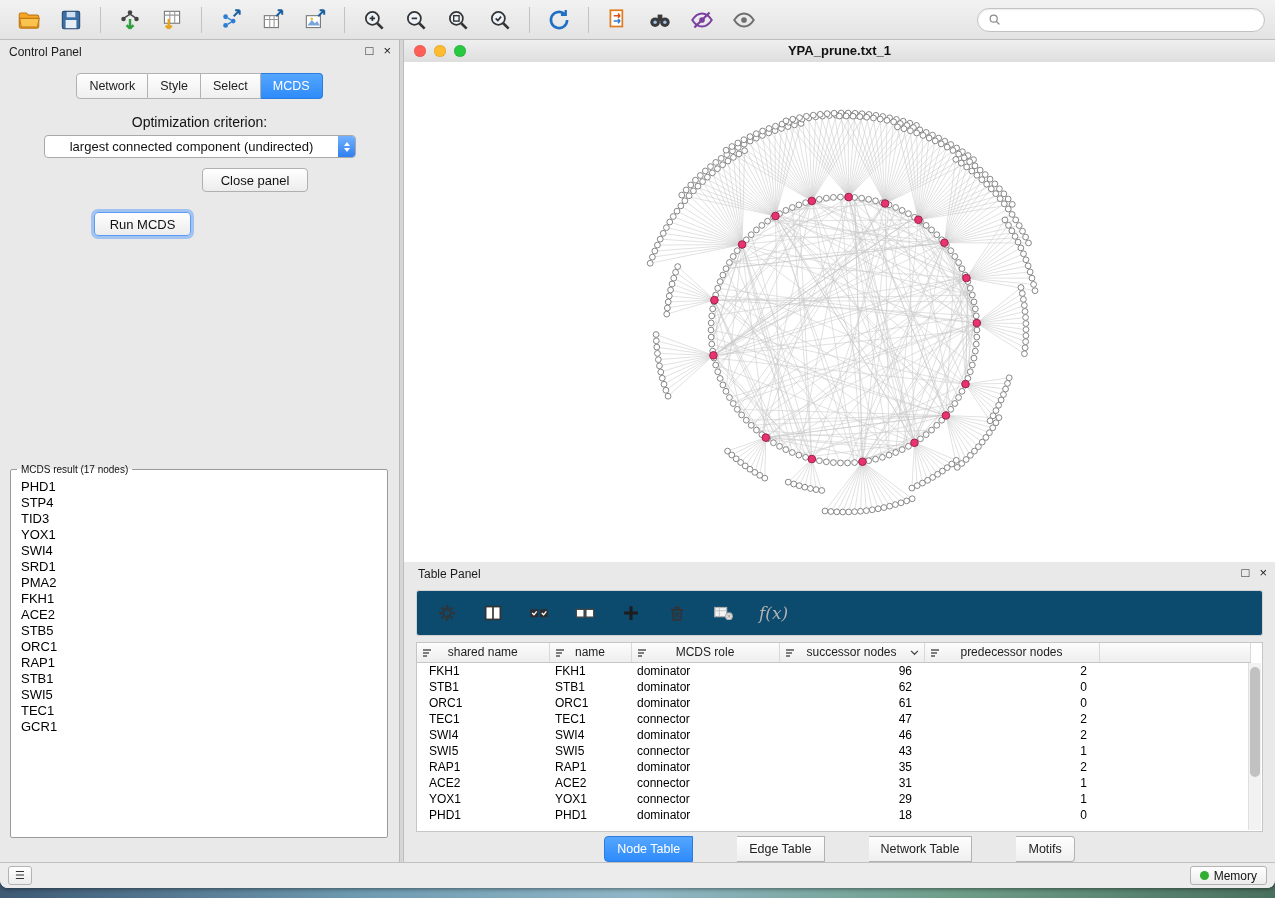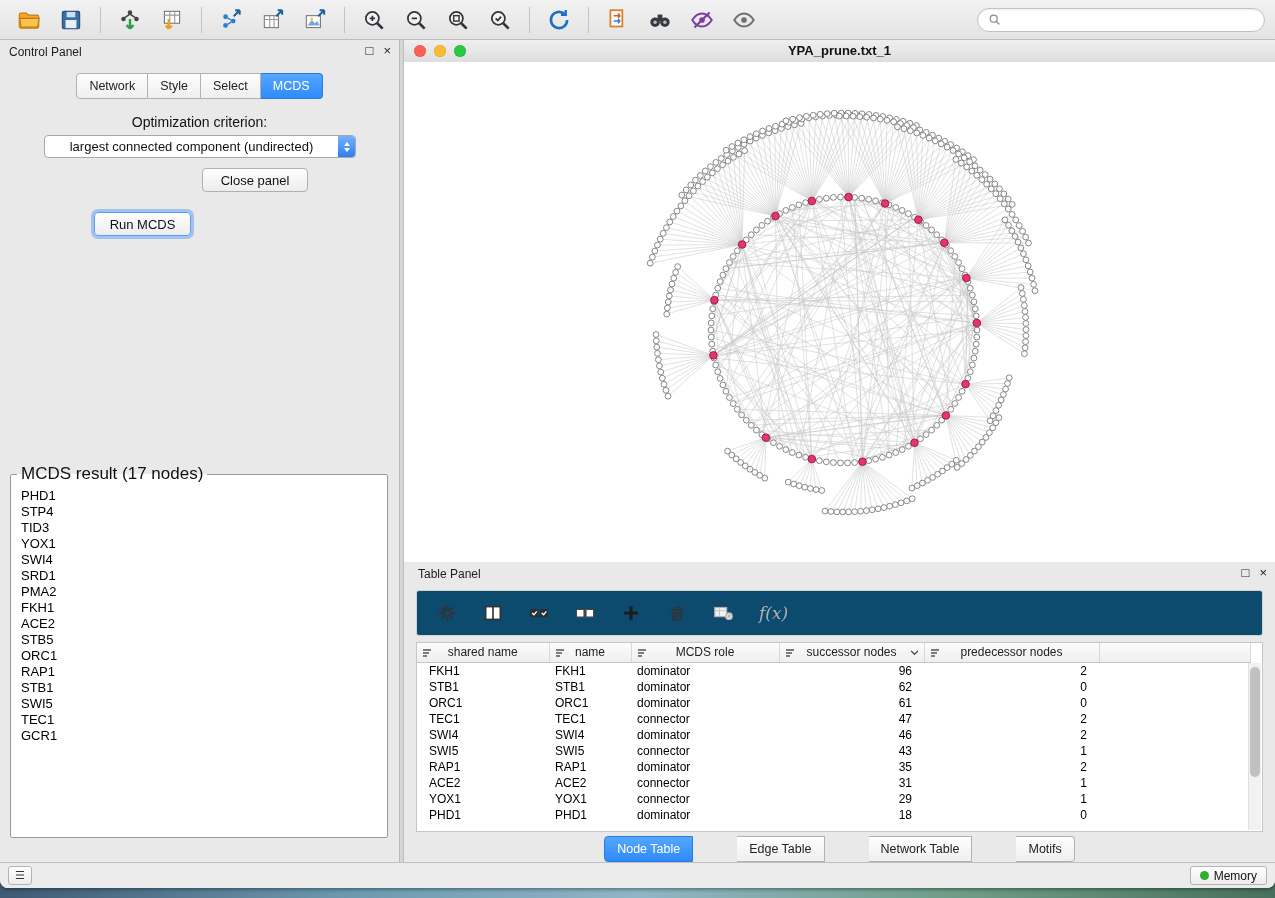--- a/index.html
+++ b/index.html
@@ -45,21 +45,21 @@
   .select .step{width:17px;align-self:stretch;border-radius:0 3px 3px 0;
     background:linear-gradient(#72b1ff,#2f7ff0);display:flex;flex-direction:column;align-items:center;justify-content:center;gap:2px;}
   .tri-up{width:0;height:0;border-left:3.5px solid transparent;border-right:3.5px solid transparent;border-bottom:4px solid #fff;}
   .tri-down{width:0;height:0;border-left:3.5px solid transparent;border-right:3.5px solid transparent;border-top:4px solid #fff;}
   .btn{background:linear-gradient(#ffffff,#ececec);border:1px solid #b0b0b0;border-radius:4px;
     font-size:13px;color:#111;height:24px;padding:0 14px;}
   #run-btn{position:absolute;left:94px;top:128px;width:97px;border-color:#5b9bf8;box-shadow:0 0 0 3px rgba(92,158,250,.5);margin-top:44px;}
   #closepanel-btn{position:absolute;left:202px;top:128px;width:106px;}
   #mcds-fieldset{position:absolute;left:10px;top:424px;width:378px;height:374px;margin:0;padding:0;
     border:1px solid #9a9a9a;border-radius:2px;background:#fff;box-sizing:border-box;}
-  #mcds-fieldset legend{font-size:17px;color:#111;margin-left:6px;padding:0 4px;}
+  #mcds-fieldset legend{font-size:10px;color:#111;margin-left:6px;padding:0 4px;}
   #mcds-list{position:absolute;left:0;right:0;top:0;bottom:0;overflow:hidden;padding:4px 0 0 10px;}
   .mcds-item{font-size:13px;line-height:16px;color:#000;}
 
   
   #splitter-v{position:absolute;left:400px;top:40px;width:4px;height:822px;background:#d6d6d6;border-right:1px solid #bdbdbd;box-sizing:border-box;}
 
   
   #network-view{position:absolute;left:404px;top:40px;width:871px;height:522px;background:#fff;
     border-bottom:1px solid #b0b0b0;box-sizing:border-box;}
   #net-titlebar{position:relative;height:22px;background:linear-gradient(#efefef,#dedede);border-bottom:1px solid #bcbcbc;}

